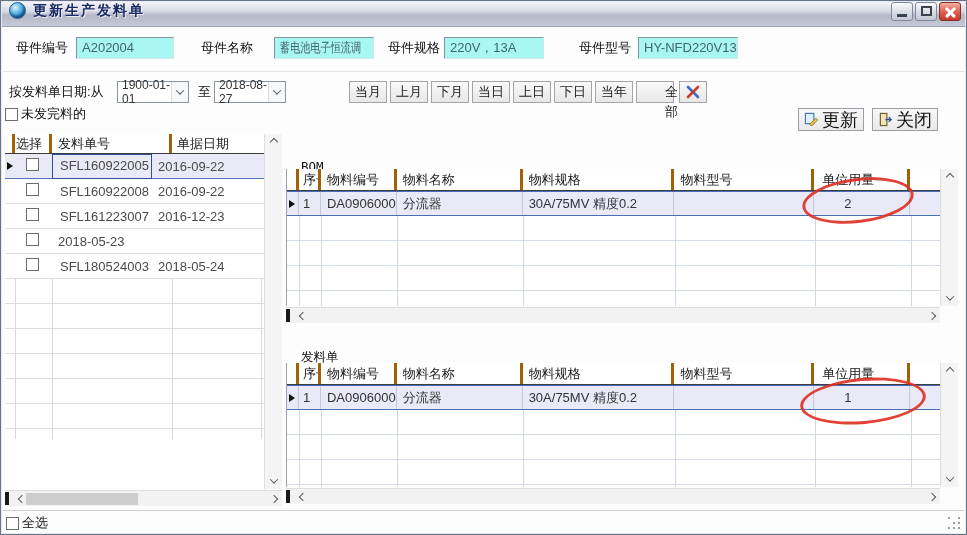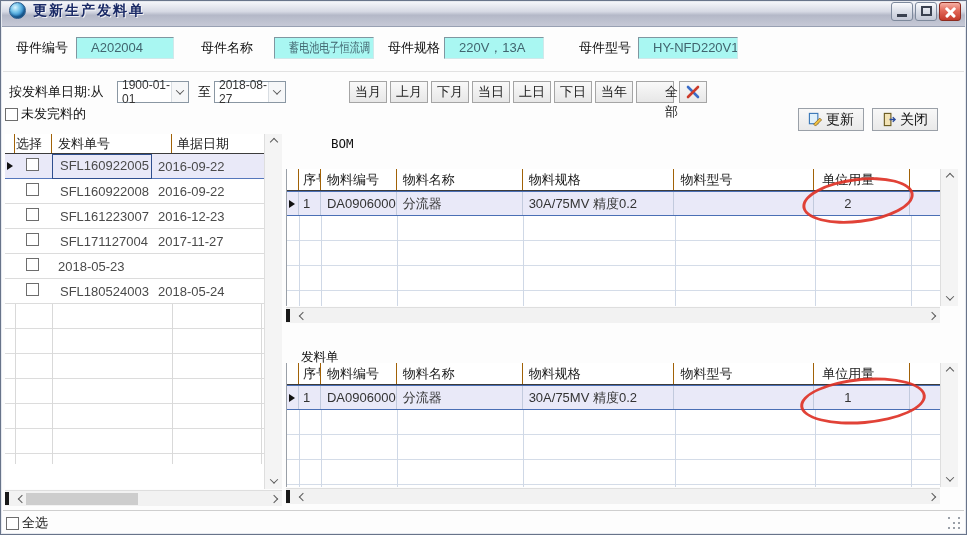--- a/index.html
+++ b/index.html
@@ -20,46 +20,46 @@
   .wbtn.close { background:linear-gradient(#f6b0a4,#e2695a 45%,#c43a2b); border-color:#8c2b20; }
   .g-min { position:absolute; left:5px; right:5px; bottom:3px; height:3px; background:#3a4150; }
   .g-max { position:absolute; left:5px; top:3px; width:11px; height:10px; border:2px solid #3a4150; }
   .g-close::before,.g-close::after { content:""; position:absolute; left:4px; top:8px; width:13px; height:2.6px; background:#fff; border-radius:1px; }
   .g-close::before { transform:rotate(45deg); } .g-close::after { transform:rotate(-45deg); }
 
   
   .flabel { position:absolute; font-size:13px; color:#111; line-height:22px; }
   .fbox { position:absolute; height:22px; background:#a9f7f2; border:1px solid;
     border-color:#8096a0 #cfe8ea #cfe8ea #8096a0; font-size:13px; color:#41656f;
-    line-height:20px; padding-left:14px; overflow:hidden; white-space:nowrap; }
+    line-height:20px; padding-left:5px; overflow:hidden; white-space:nowrap; }
   .squish { display:inline-block; transform:scaleX(.78); transform-origin:0 50%; white-space:nowrap; }
   .hline { position:absolute; left:2px; right:2px; height:1px; background:#e2e2e2; }
 
   
   .combo { position:absolute; height:22px; width:72px; background:#fff; border:1px solid #8a97a3;
     font-size:12px; color:#333; display:flex; align-items:center; }
   .combo .val { flex:1; padding-left:4px; }
   .combo .dd { width:17px; height:100%; display:flex; align-items:center; justify-content:center; border-left:1px solid #d8dde2; background:#f6f7f8; }
   .chev { display:inline-block; width:6px; height:6px; border-right:1.4px solid #5a5a5a; border-bottom:1.4px solid #5a5a5a; }
   .chev.down { transform:rotate(45deg) translate(-1px,-1px); }
   .chev.up { transform:rotate(-135deg); }
   .chev.left { transform:rotate(135deg); }
   .chev.right { transform:rotate(-45deg); }
   .qbtn { position:absolute; width:38px; height:22px; background:linear-gradient(#f9f9f9,#e7e7e7);
     border:1px solid #a5a5a5; font-size:13px; color:#1a1a1a; text-align:center; line-height:20px; }
   .toolbtn { position:absolute; width:28px; height:22px; background:linear-gradient(#f9f9f9,#e7e7e7); border:1px solid #a5a5a5;
     display:flex; align-items:center; justify-content:center; }
   .cb { width:13px; height:13px; border:1px solid #6d6d6d; background:#fff; display:inline-block; }
   .cbrow { position:absolute; display:flex; align-items:center; gap:3px; font-size:13px; color:#111; }
   .abtn { position:absolute; width:66px; height:23px; background:linear-gradient(#f8f8f8,#e9e9e9);
-    border:1px solid #9aa0a8; font-size:14px; color:#111; display:flex; align-items:center; justify-content:center; gap:3px; }
+    border:1px solid #9aa0a8; font-size:18px; color:#111; display:flex; align-items:center; justify-content:center; gap:3px; }
 
   
   .gridhdr { display:flex; height:20px; background:#fff; border-bottom:1px solid #3c3c3c; }
-  .gridhdr > div { font-size:13px; color:#1a1a1a; line-height:19px; border-right:1px solid #a16207; overflow:hidden; white-space:nowrap; }
+  .gridhdr > div { font-size:13px; color:#1a1a1a; line-height:19px; border-right:3px solid #a16207; overflow:hidden; white-space:nowrap; }
   .tri { width:0; height:0; border-left:6px solid #111; border-top:4px solid transparent; border-bottom:4px solid transparent; margin-left:2px; }
 
   
   .lgrid { position:absolute; left:4px; top:133px; width:277px; }
   .lbody { height:335px; overflow:hidden; background:#fff; }
   .lrow { display:flex; align-items:center; height:25px; border-bottom:1px solid #dcdcdc; font-size:13px; color:#4a4a4a; }
   .lrow.sel { background:#e9e9f8; border-bottom-color:#5577bb; }
   .lc-ind { width:10px; align-self:stretch; display:flex; align-items:center; }
   .lc-sel { width:37px; } .lc-sel .cb { margin-left:11px; }
   .lc-ord { width:100px; padding-left:8px; line-height:23px; }
@@ -219,26 +219,20 @@
       </div>
       <div class="lrow">
         <div class="lc-ind"></div>
         <div class="lc-sel"><span class="cb"></span></div>
         <div class="lc-ord">SFL161223007</div>
         <div class="lc-date">2016-12-23</div>
       </div>
       <div class="lrow">
         <div class="lc-ind"></div>
         <div class="lc-sel"><span class="cb"></span></div>
-        <div class="lc-ord">SFL171127004</div>
-        <div class="lc-date">2017-11-27</div>
-      </div>
-      <div class="lrow">
-        <div class="lc-ind"></div>
-        <div class="lc-sel"><span class="cb"></span></div>
         <div class="lc-date">2018-05-23</div>
       </div>
       <div class="lrow">
         <div class="lc-ind"></div>
         <div class="lc-sel"><span class="cb"></span></div>
         <div class="lc-ord">SFL180524003</div>
         <div class="lc-date">2018-05-24</div>
       </div>
       <div class="lempties"></div>
     </div>
@@ -256,21 +250,21 @@
     <div class="sarr">
         <i class="chev left"></i>
       </div>
     <div class="sthumb"></div>
     <div class="spacer"></div>
     <div class="sarr">
         <i class="chev right"></i>
       </div>
   </div>
 
-  <div class="sec-label" style="left:300px;top:135px;margin-left:30px;">BOM</div>
+  <div class="sec-label" style="left:300px;top:158px;">BOM</div>
   <div class="rgrid" style="top:168px;">
     <div class="gridhdr">
       <div class="rc0"></div>
       <div class="rc1">序号</div>
       <div class="rc2">物料编号</div>
       <div class="rc3">物料名称</div>
       <div class="rc4">物料规格</div>
       <div class="rc5">物料型号</div>
       <div class="rc6 hc6">单位用量</div>
       <div class="rc7"></div>

